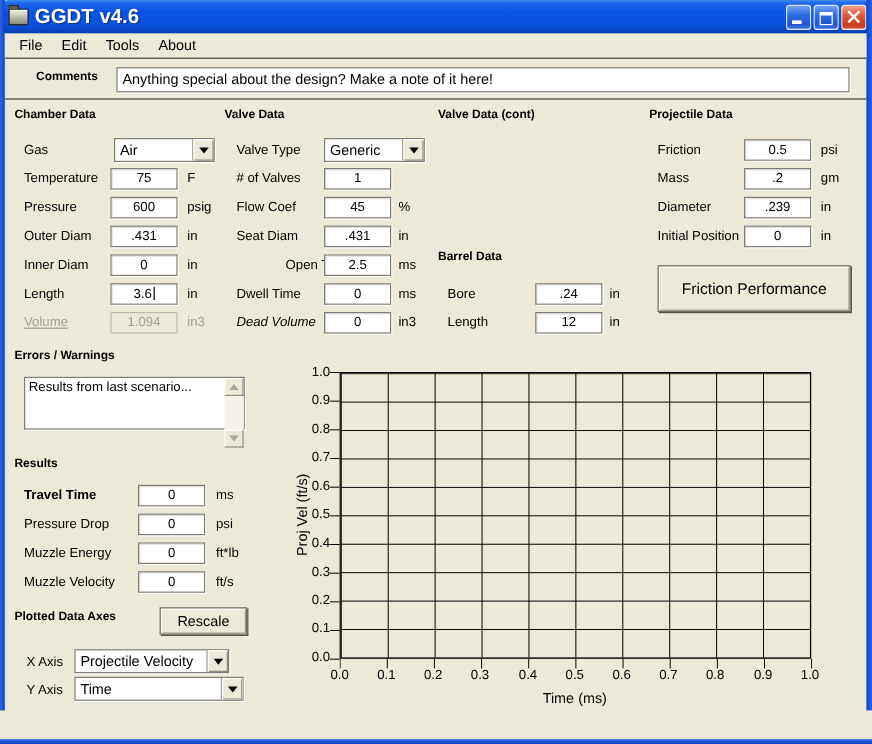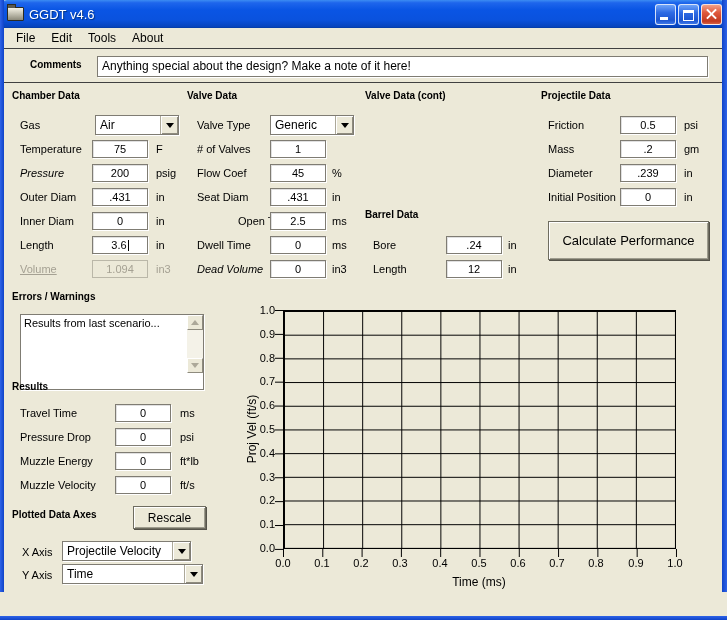--- a/index.html
+++ b/index.html
@@ -7,21 +7,21 @@
        font-family:"Liberation Sans",sans-serif;font-size:11px;color:#000;
        overflow:hidden;}
   
   .titlebar{position:absolute;left:0;top:0;width:727px;height:28px;
     background:linear-gradient(180deg,#3C8CF3 0%,#1E66EC 10%,#0A55E4 35%,#0A52DE 70%,#0643BC 96%,#033A9E 100%);
     border-radius:7px 7px 0 0;display:flex;align-items:center;}
   .app-icon{width:15px;height:12px;margin:0 5px 0 7px;position:relative;
     background:linear-gradient(180deg,#f4f2e4,#8d8b7a);border:1px solid #2b2b22;border-radius:1px;}
   .app-icon::before{content:"";position:absolute;left:-1px;top:-4px;width:7px;height:3px;
     background:#5a5950;border:1px solid #2b2b22;border-bottom:none;border-radius:1px 1px 0 0;}
-  .title-text{color:#fff;font-size:13px;font-weight:normal;text-shadow:1px 1px 1px #00317E;}
+  .title-text{color:#fff;font-size:17px;font-weight:bold;text-shadow:1px 1px 1px #00317E;}
   .winbtns{margin-left:auto;display:flex;gap:2px;padding-right:5px;}
   .wbtn{width:21px;height:21px;border-radius:3px;border:1px solid rgba(255,255,255,.8);
     position:relative;box-sizing:border-box;}
   .wbtn.blue{background:linear-gradient(180deg,#6FA3F8 0%,#2E6BE4 40%,#1C55D0 80%,#3E77E8 100%);}
   .wbtn.red{background:linear-gradient(180deg,#F0A088 0%,#E0593C 40%,#C23A20 85%,#D65F41 100%);}
   .glyph-min{position:absolute;left:4px;bottom:4px;width:8px;height:3px;background:#fff;}
   .glyph-max{position:absolute;left:4px;top:5px;width:9px;height:7px;
     border:1px solid #fff;border-top:3px solid #fff;}
   .xbar{position:absolute;left:3px;top:8px;width:13px;height:2px;background:#fff;}
   .xbar.a{transform:rotate(45deg);} .xbar.b{transform:rotate(-45deg);}
@@ -57,21 +57,21 @@
   .combo-btn{position:absolute;right:0;top:0;width:17px;height:18px;background:#ECE9D8;
     border-left:1px solid #ACA899;box-shadow:inset 1px 1px 0 #fff,inset -1px -1px 0 #8E8B7E;
     display:flex;align-items:center;justify-content:center;}
   .arrow-down{width:0;height:0;border:4px solid transparent;border-top:5px solid #000;margin-top:5px;}
   
   .btn3d{position:absolute;background:#ECE9D8;border:1px solid #6F6D60;
     box-shadow:inset 1px 1px 0 #fff,inset -1px -1px 0 #9E9C8E,1px 1px 0 #55534A;
     box-sizing:border-box;display:flex;align-items:center;justify-content:center;
     font-size:13px;color:#000;}
   
-  .errbox{position:absolute;left:20px;top:314px;width:184px;height:76px;background:#fff;
+  .errbox{position:absolute;left:20px;top:314px;width:184px;height:44px;background:#fff;
     border:1px solid #7F7C73;box-shadow:1px 1px 0 #fff;box-sizing:border-box;}
   .errtext{position:absolute;left:3px;top:2px;font-size:11px;line-height:13px;}
   .vscroll{position:absolute;right:0;top:0;width:16px;height:58px;background:#F4F2E8;}
   .sbtn{position:absolute;left:0;width:16px;height:15px;background:#ECE9D8;
     border:1px solid #fff;border-right-color:#8E8B7E;border-bottom-color:#8E8B7E;
     box-sizing:border-box;display:flex;align-items:center;justify-content:center;}
   .sarrow-up{width:0;height:0;border:4px solid transparent;border-bottom:5px solid #ACA899;margin-bottom:4px;}
   .sarrow-dn{width:0;height:0;border:4px solid transparent;border-top:5px solid #ACA899;margin-top:4px;}
   
   .plot{position:absolute;left:283px;top:310px;width:393px;height:239px;box-sizing:border-box;
@@ -137,22 +137,22 @@
     <span class="combo-val">Air</span>
     <span class="combo-btn">
         <span class="arrow-down"></span>
       </span>
   </div>
 
   <div class="lbl" style="left:20px;top:142px;">Temperature</div>
   <div class="tbox" style="left:92px;top:140px;"><span>75</span></div>
   <div class="unit" style="left:156px;top:142px;">F</div>
 
-  <div class="lbl" style="left:20px;top:166px;font-style:italic;">Pressure</div>
-  <div class="tbox" style="left:92px;top:164px;"><span>200</span></div>
+  <div class="lbl" style="left:20px;top:166px;">Pressure</div>
+  <div class="tbox" style="left:92px;top:164px;"><span>600</span></div>
   <div class="unit" style="left:156px;top:166px;">psig</div>
 
   <div class="lbl" style="left:20px;top:190px;">Outer Diam</div>
   <div class="tbox" style="left:92px;top:188px;"><span>.431</span></div>
   <div class="unit" style="left:156px;top:190px;">in</div>
 
   <div class="lbl" style="left:20px;top:214px;">Inner Diam</div>
   <div class="tbox" style="left:92px;top:212px;"><span>0</span></div>
   <div class="unit" style="left:156px;top:214px;">in</div>
 
@@ -212,38 +212,38 @@
   <div class="unit" style="left:684px;top:142px;">gm</div>
 
   <div class="lbl" style="left:548px;top:166px;">Diameter</div>
   <div class="tbox" style="left:620px;top:164px;"><span>.239</span></div>
   <div class="unit" style="left:684px;top:166px;">in</div>
 
   <div class="lbl" style="left:548px;top:190px;">Initial Position</div>
   <div class="tbox" style="left:620px;top:188px;"><span>0</span></div>
   <div class="unit" style="left:684px;top:190px;">in</div>
 
-  <button class="btn3d" style="left:548px;top:221px;width:161px;height:39px;">Calculate Performance</button>
+  <button class="btn3d" style="left:548px;top:221px;width:161px;height:39px;">Friction Performance</button>
 
   <div class="bold-label" style="left:12px;top:291px;">Errors / Warnings</div>
   <div class="errbox">
     <span class="errtext">Results from last scenario...</span>
     <div class="vscroll">
       <div class="sbtn" style="top:0;">
           <span class="sarrow-up"></span>
         </div>
       <div class="sbtn" style="top:43px;">
           <span class="sarrow-dn"></span>
         </div>
     </div>
   </div>
 
   <div class="bold-label" style="left:12px;top:381px;">Results</div>
 
-  <div class="lbl" style="left:20px;top:406px;">Travel Time</div>
+  <div class="lbl" style="left:20px;top:406px;font-weight:bold;">Travel Time</div>
   <div class="tbox" style="left:115px;top:404px;"><span>0</span></div>
   <div class="unit" style="left:180px;top:406px;">ms</div>
 
   <div class="lbl" style="left:20px;top:430px;">Pressure Drop</div>
   <div class="tbox" style="left:115px;top:428px;"><span>0</span></div>
   <div class="unit" style="left:180px;top:430px;">psi</div>
 
   <div class="lbl" style="left:20px;top:454px;">Muzzle Energy</div>
   <div class="tbox" style="left:115px;top:452px;"><span>0</span></div>
   <div class="unit" style="left:180px;top:454px;">ft*lb</div>

